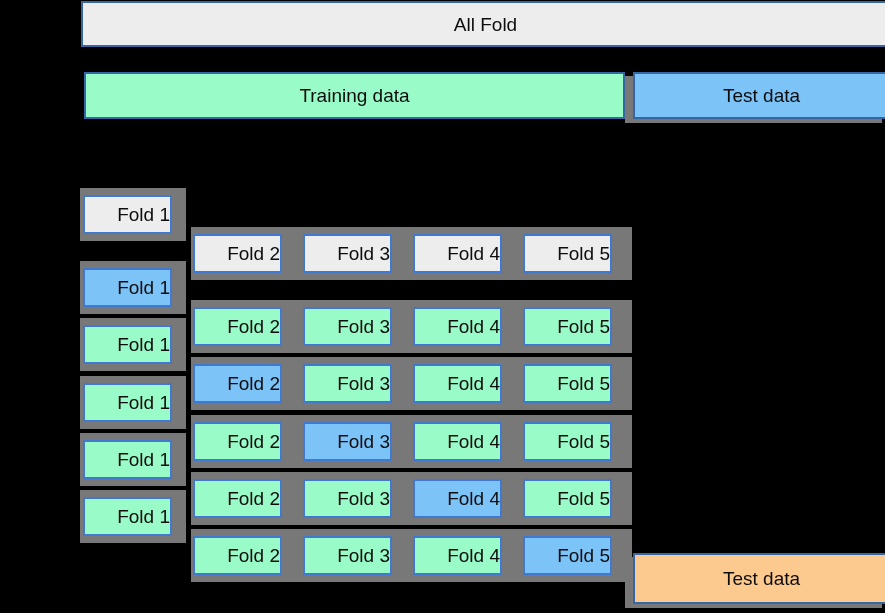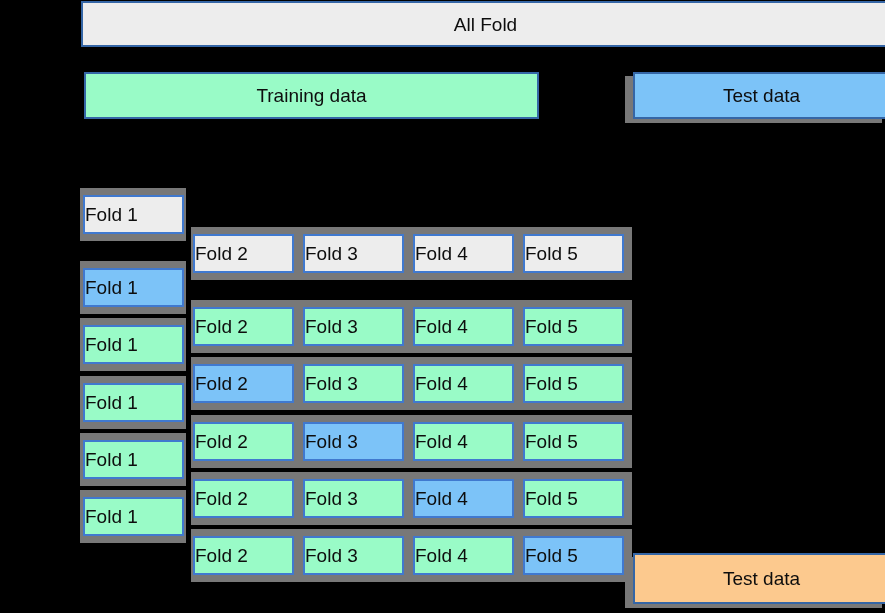--- a/index.html
+++ b/index.html
@@ -24,21 +24,21 @@
     align-items: center;
     justify-content: center;
     font-size: 19px;
     line-height: 1;
   }
   .all-data {
     left: 81px; top: 1px; width: 809px; height: 46px;
     background: var(--neutral-fill, #ededed);
   }
   .training {
-    left: 84px; top: 72px; width: 455px; height: 47px;
+    left: 84px; top: 72px; width: 541px; height: 47px;
     background: var(--train-fill, #99fbc7);
   }
   .test-top {
     left: 633px; top: 72px; width: 257px; height: 47px;
     background: var(--test-fill, #7cc3f8);
     box-shadow: -8px 4px 0 var(--shadow, #787878);
   }
   .final-test {
     left: 633px; top: 553px; width: 257px; height: 51px;
     background: var(--final-test-fill, #fcc98e);
@@ -49,27 +49,27 @@
     position: absolute;
     top: 0;
     height: 53px;
     background: var(--shadow, #787878);
   }
   .fold-block.first { left: 80px; width: 106px; }
   .fold-block.rest  { left: 191px; width: 441px; margin-top: 39px; }
   .fold-box {
     position: absolute;
     top: 7px;
-    width: 101px;
+    width: 89px;
     height: 39px;
     box-sizing: border-box;
     border: 2px solid var(--fold-border, #4079cf);
     display: flex;
     align-items: center;
-    justify-content: flex-start;
+    justify-content: flex-end;
     font-size: 19px;
     line-height: 1;
   }
   .fold-box.neutral { background: var(--neutral-fill, #ededed); }
   .fold-box.train   { background: var(--train-fill, #99fbc7); }
   .fold-box.test    { background: var(--test-fill, #7cc3f8); }
 </style>
 </head>
 <body>
 

